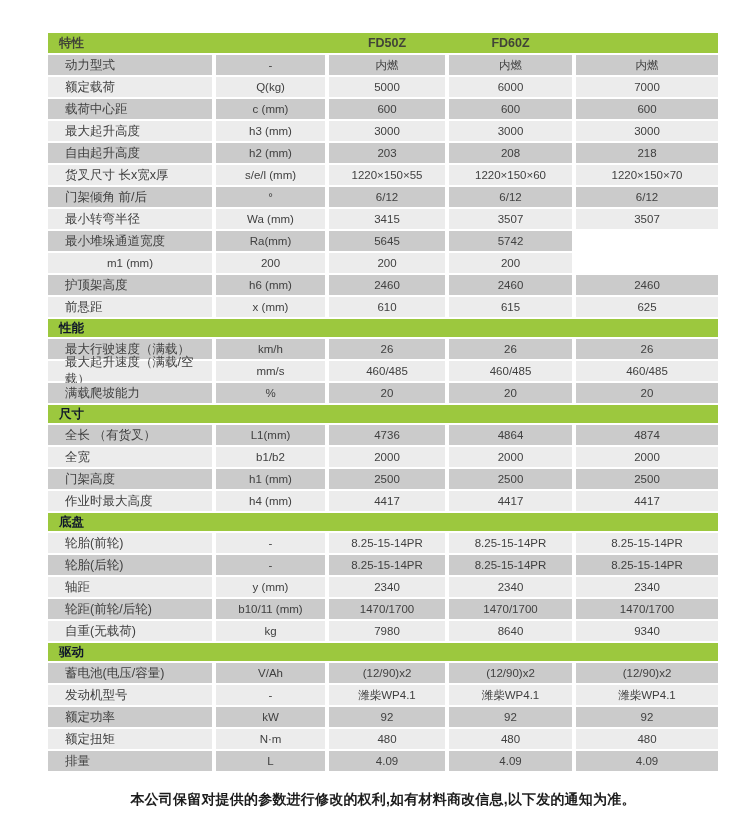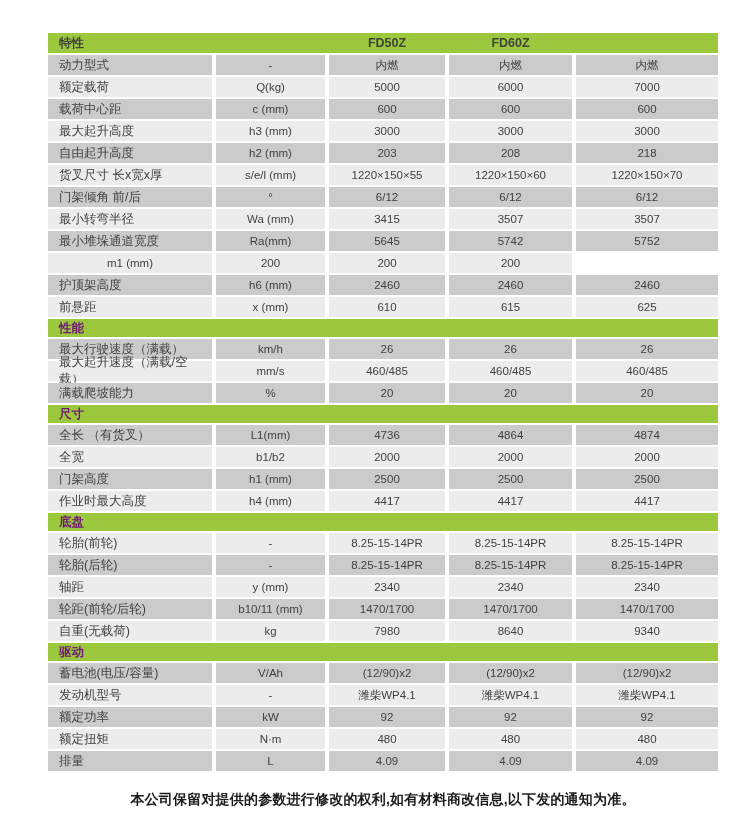--- a/index.html
+++ b/index.html
@@ -37,32 +37,32 @@
     height:100%;
   }
   .hcell.first{justify-content:flex-start;padding-left:11px;}
   .section-row{
     background:var(--green);
     height:18px;
     display:flex;align-items:center;
     padding-left:11px;
     font-size:12.5px;
     font-weight:700;
-    color:#701a75;
+    color:#0f172a;
     margin-bottom:2px;
   }
   .cell{
     height:20px;
     display:flex;align-items:center;justify-content:center;
     font-size:11.5px;
     color:var(--text);
   }
   .cell.label{
     justify-content:flex-start;
-    padding-left:11px;
+    padding-left:17px;
     font-size:12.5px;
   }
   .cell.dark{background:var(--row-dark);}
   .cell.light{background:var(--row-light);}
   .footer{
     position:absolute;
     left:48px;top:791px;width:670px;
     text-align:center;
     font-size:14px;
     font-weight:700;
@@ -135,21 +135,20 @@
         <div class="cell light">Wa (mm)</div>
         <div class="cell light">3415</div>
         <div class="cell light">3507</div>
         <div class="cell light">3507</div>
       </div>
       <div class="row">
         <div class="cell label dark">最小堆垛通道宽度</div>
         <div class="cell dark">Ra(mm)</div>
         <div class="cell dark">5645</div>
         <div class="cell dark">5742</div>
-        <div class="cell dark">5752</div>
       </div>
       <div class="row">
         <div class="cell light">m1 (mm)</div>
         <div class="cell light">200</div>
         <div class="cell light">200</div>
         <div class="cell light">200</div>
       </div>
       <div class="row">
         <div class="cell label dark">护顶架高度</div>
         <div class="cell dark">h6 (mm)</div>

